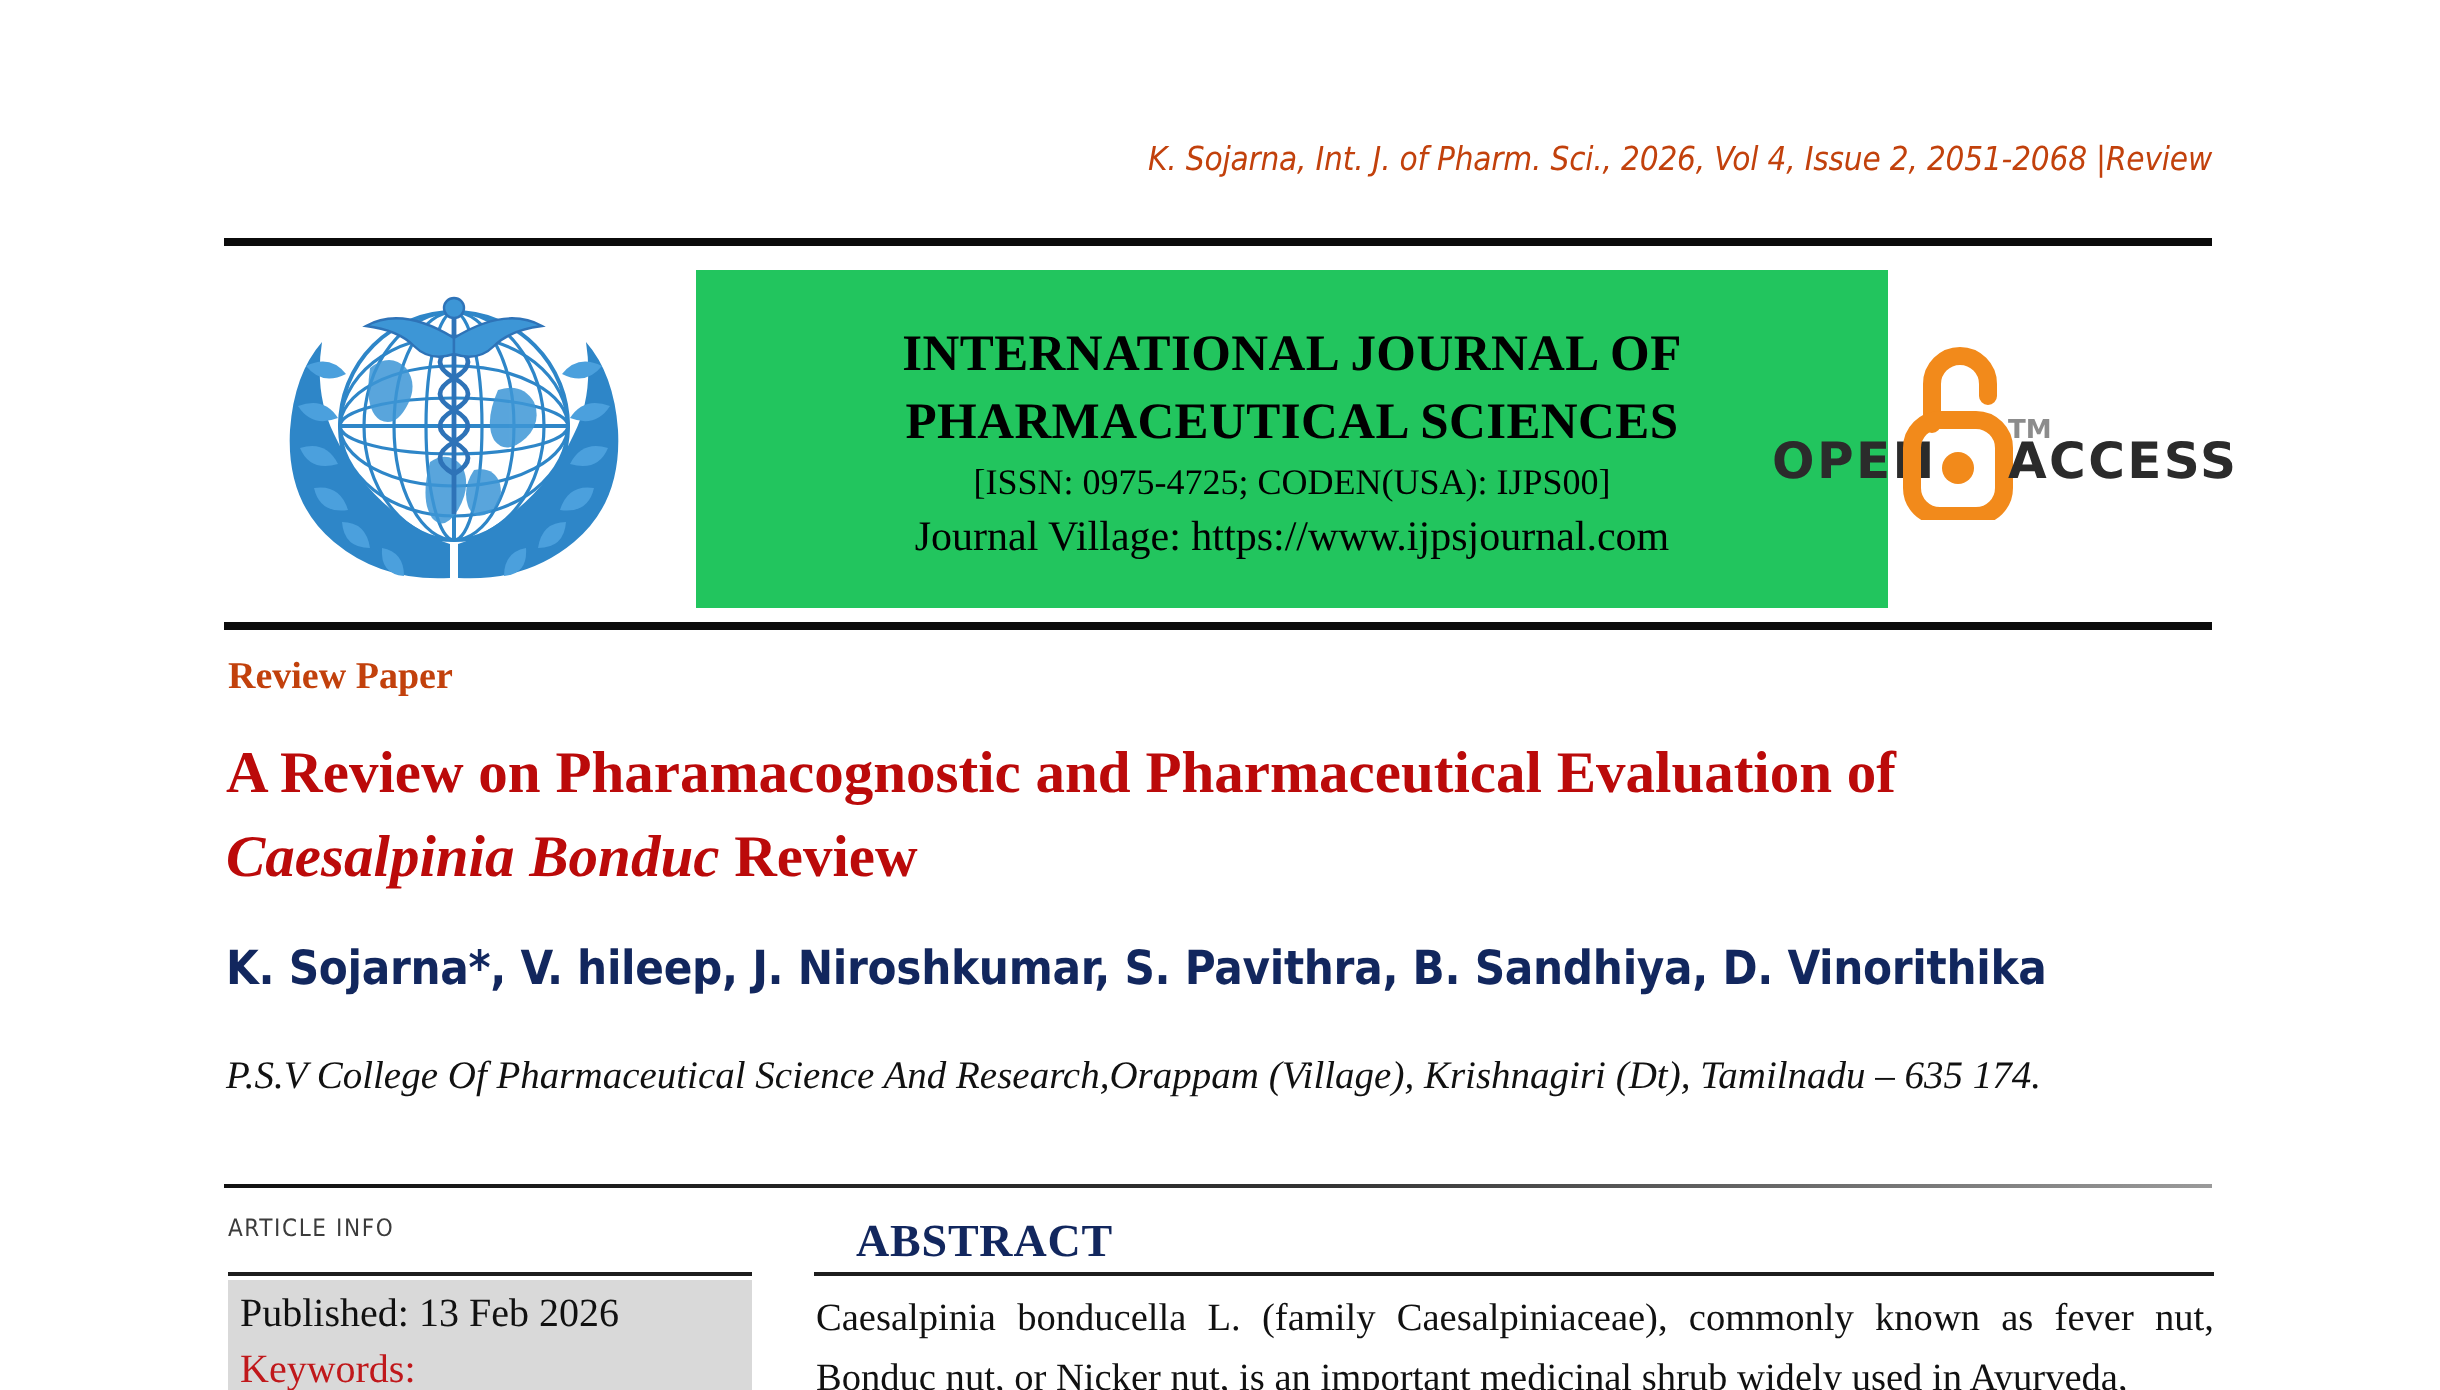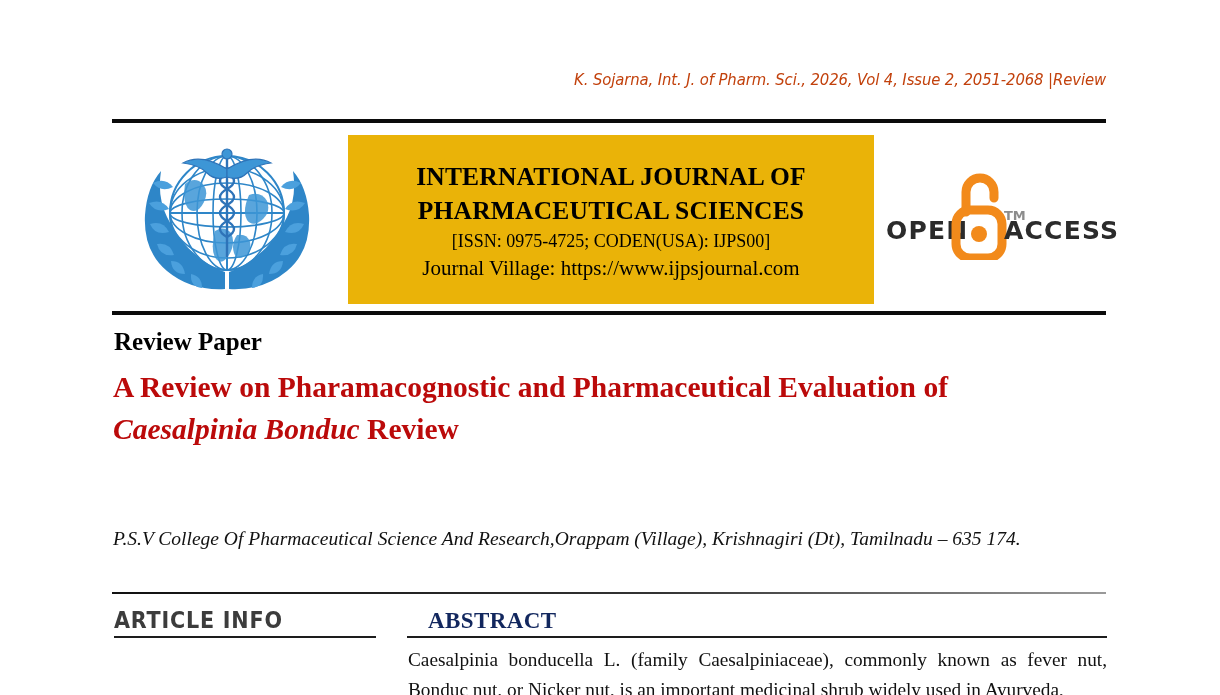--- a/index.html
+++ b/index.html
@@ -77,23 +77,23 @@
     left: 137px;
     top: 16px;
     width: 180px;
     height: 162px;
   }
 
   .journal-box {
     position: absolute;
     left: 348px;
     top: 12px;
-    width: 526px;
+    width: 596px;
     height: 169px;
-    background: #eab308;
+    background: #22c55e;
     display: flex;
     flex-direction: column;
     align-items: center;
     justify-content: center;
     padding-top: 4px;
   }
   .jb-title {
     font-family: "Liberation Serif", serif;
     font-weight: bold;
     font-size: 25.5px;
@@ -147,22 +147,22 @@
     margin-top: 34px;
   }
 
   
   .review-paper {
     position: absolute;
     left: 114px;
     top: 328px;
     font-family: "Liberation Serif", serif;
     font-weight: bold;
-    font-size: 25px;
-    color: #000000;
+    font-size: 19px;
+    color: #c2410c;
   }
 
   .article-title {
     position: absolute;
     left: 113px;
     top: 367px;
     width: 960px;
     font-family: "Liberation Serif", serif;
     font-weight: bold;
     font-size: 29.5px;
@@ -195,22 +195,22 @@
     line-height: 1.52;
     color: #111;
   }
 
   
   .article-info-label {
     position: absolute;
     left: 114px;
     top: 607px;
     font-family: "DejaVu Sans Condensed", "Liberation Sans", sans-serif;
-    font-weight: 700;
-    font-size: 23px;
+    font-weight: 400;
+    font-size: 12px;
     letter-spacing: 0.8px;
     color: #3c3c3c;
   }
 
   .info-box {
     position: absolute;
     left: 114px;
     top: 640px;
     width: 262px;
     height: 55px;
@@ -333,25 +333,30 @@
     </div>
 
   </div>
 
   <div class="review-paper">Review Paper</div>
 
   <h1 class="article-title">
     <span>A Review on Pharamacognostic and Pharmaceutical Evaluation of </span><span class="sp-ital">Caesalpinia Bonduc</span><span> Review</span>
   </h1>
 
+  <div class="authors">K. Sojarna*, V. hileep, J. Niroshkumar, S. Pavithra, B. Sandhiya, D. Vinorithika</div>
 
   <div class="affiliation">P.S.V College Of Pharmaceutical Science And Research,Orappam (Village), Krishnagiri (Dt), Tamilnadu – 635 174.</div>
 
   <div class="rule-thin-full"></div>
 
   <div class="article-info-label">ARTICLE INFO</div>
   <div class="rule-col rule-col-left"></div>
+  <div class="info-box">
+    <div class="info-line">Published:  13 Feb 2026</div>
+    <div class="info-line info-keywords">Keywords:</div>
+  </div>
 
   <div class="abstract-label">ABSTRACT</div>
   <div class="rule-col rule-col-right"></div>
   <div class="abstract-body">Caesalpinia bonducella L. (family Caesalpiniaceae), commonly known as fever nut, Bonduc nut, or Nicker nut, is an important medicinal shrub widely used in Ayurveda,</div>
 
 </div>
 
 </body></html>

